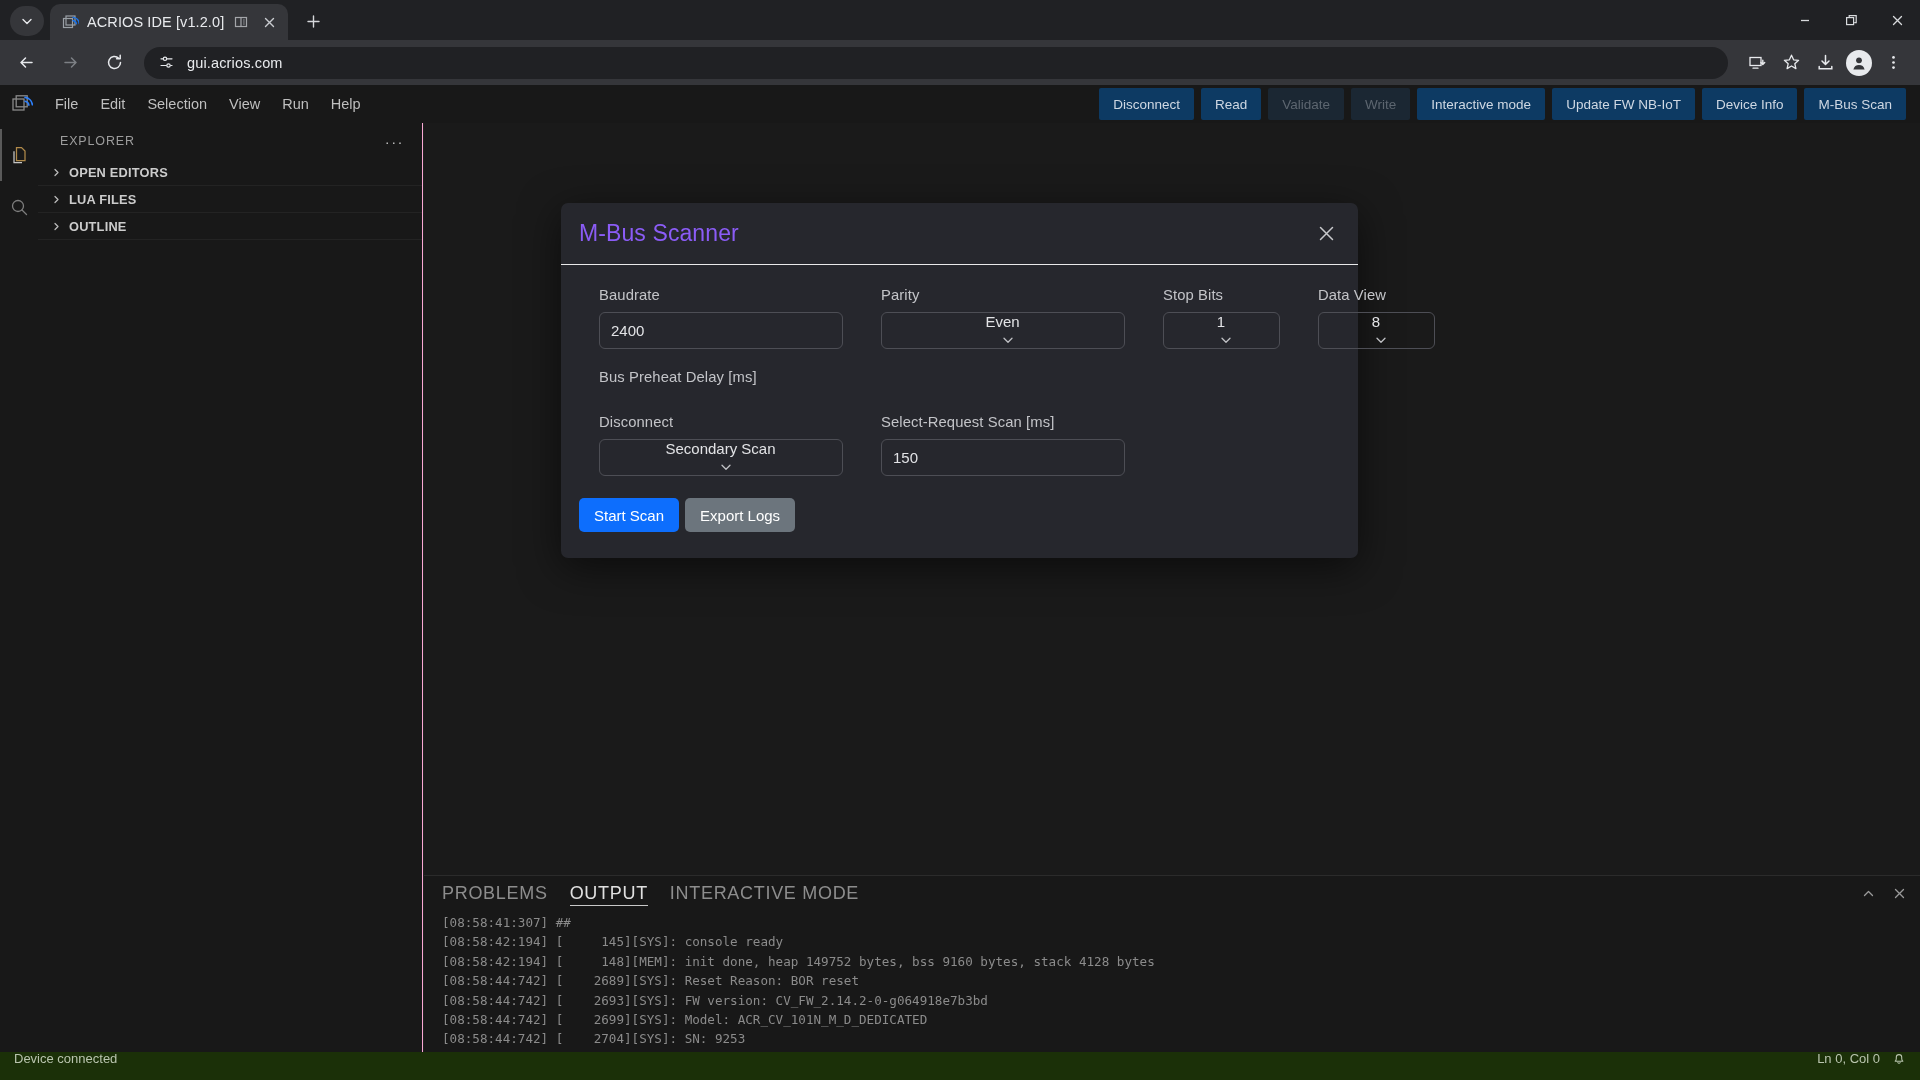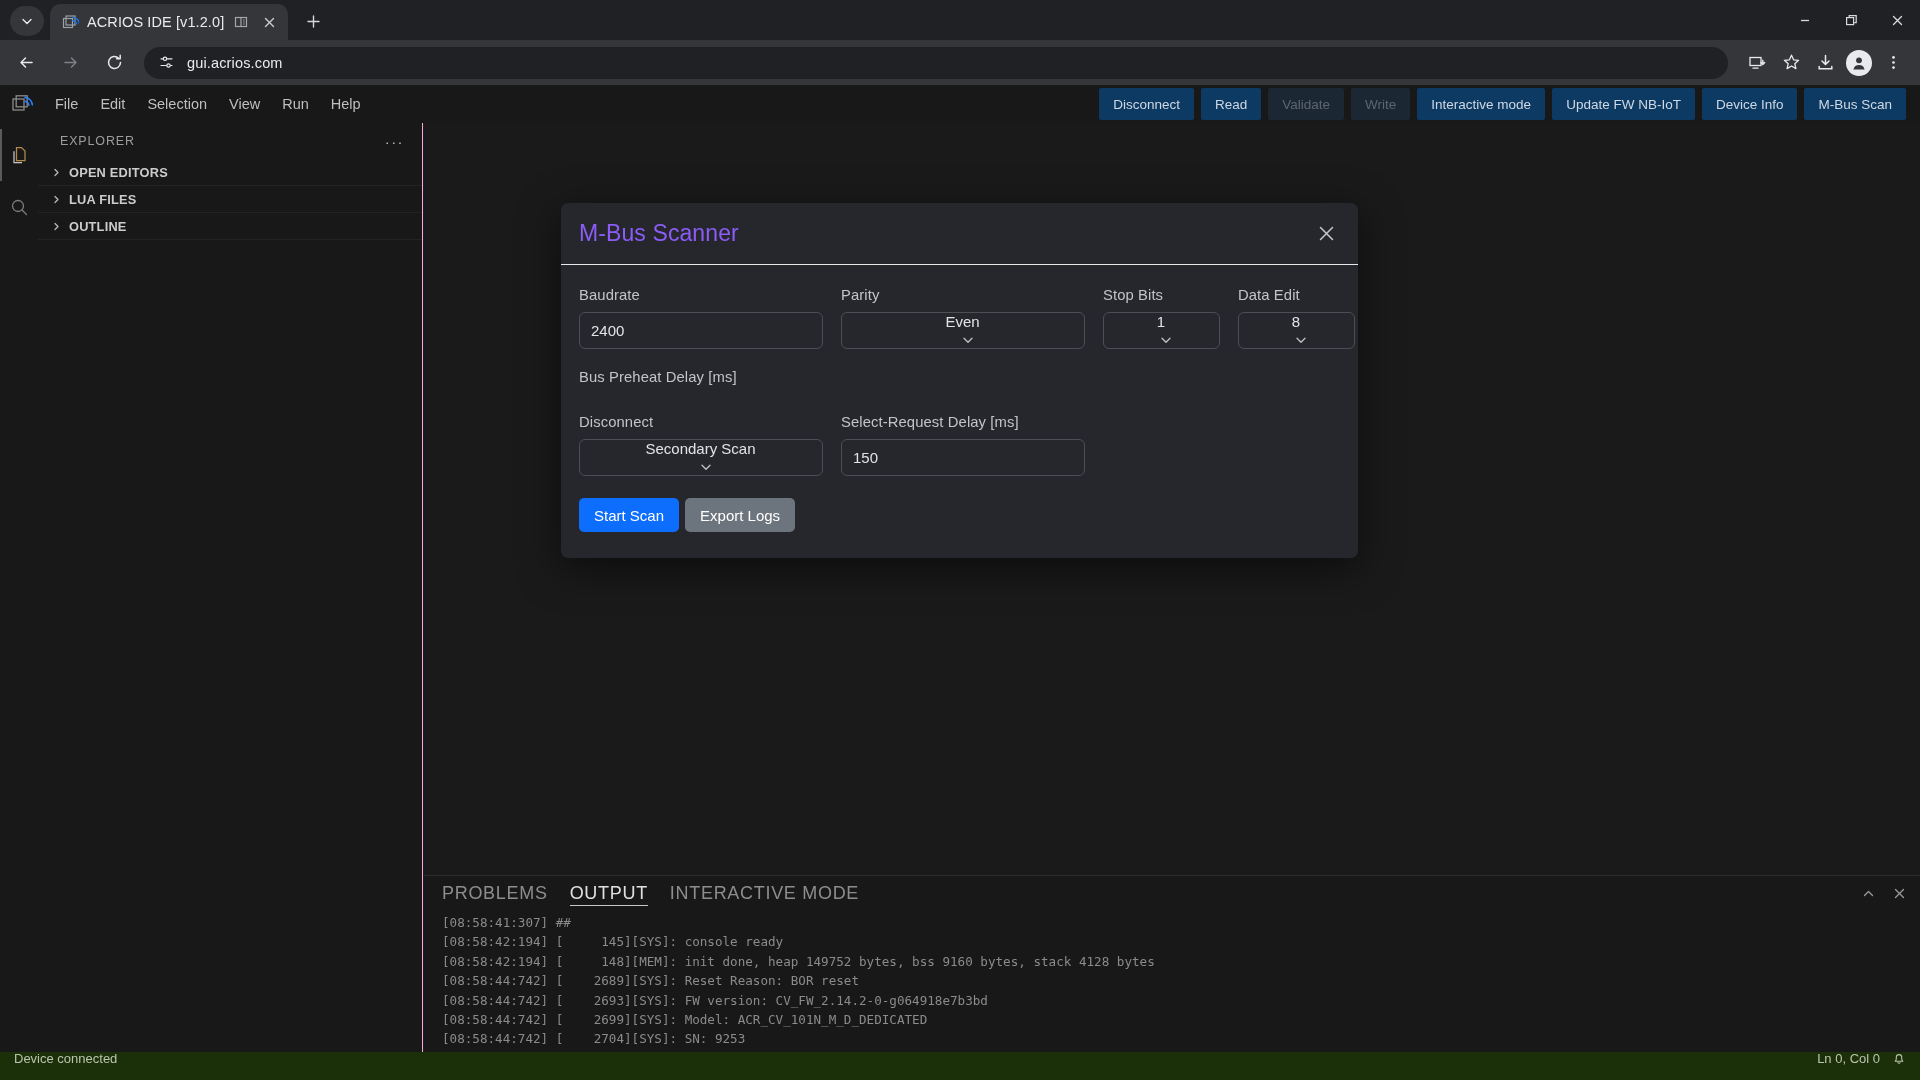--- a/index.html
+++ b/index.html
@@ -200,21 +200,21 @@
     position: relative;
   }
   .modal-title { color: #8b5cf6; font-size: 23px; letter-spacing: .1px; }
   .modal-close {
     position: absolute; right: 16px; top: 14px;
     width: 32px; height: 32px; display: flex;
     align-items: center; justify-content: center; color: #c8c9cc;
   }
   .modal-body { padding: 22px 18px 26px 18px; }
   .field-row { display: flex; gap: 18px; margin-bottom: 20px; }
-  .field { display: flex; flex-direction: column; }
+  .field { display: flex; flex-direction: column; margin-left: 20px; }
   .fld-label {
     color: #c3c4c8; font-size: 14.8px; margin-bottom: 9px; letter-spacing: .1px;
   }
   .fld-input, .fld-select {
     height: 37px; background: transparent; border: 1px solid #4d4e55;
     border-radius: 6px; color: #e2e3e6; font-size: 15px;
     padding: 0 11px; display: flex; align-items: center;
     font-family: "Liberation Sans", sans-serif; position: relative;
   }
   .fld-select { justify-content: space-between; padding-right: 12px; flex-direction: column; }
@@ -514,21 +514,21 @@
           <div class="fld-select w-stop">
             <span>1</span>
             <span class="sel-chev">
               <svg width="12" height="12" viewBox="0 0 12 12" fill="none">
                   <path d="M2 4.2L6 8.2L10 4.2" stroke="currentColor" stroke-width="1.3" stroke-linecap="round" stroke-linejoin="round"></path>
                 </svg>
             </span>
           </div>
         </div>
         <div class="field">
-          <span class="fld-label">Data Edit</span>
+          <span class="fld-label">Data View</span>
           <div class="fld-select w-data">
             <span>8</span>
             <span class="sel-chev">
               <svg width="12" height="12" viewBox="0 0 12 12" fill="none">
                   <path d="M2 4.2L6 8.2L10 4.2" stroke="currentColor" stroke-width="1.3" stroke-linecap="round" stroke-linejoin="round"></path>
                 </svg>
             </span>
           </div>
         </div>
       </div>
@@ -545,21 +545,21 @@
           <div class="fld-select w-addr">
             <span>Secondary Scan</span>
             <span class="sel-chev">
               <svg width="12" height="12" viewBox="0 0 12 12" fill="none">
                   <path d="M2 4.2L6 8.2L10 4.2" stroke="currentColor" stroke-width="1.3" stroke-linecap="round" stroke-linejoin="round"></path>
                 </svg>
             </span>
           </div>
         </div>
         <div class="field">
-          <span class="fld-label">Select-Request Delay [ms]</span>
+          <span class="fld-label">Select-Request Scan [ms]</span>
           <div class="fld-input w-seldelay">150</div>
         </div>
       </div>
 
       <div class="btn-row">
         <button class="btn btn-primary">Start Scan</button>
         <button class="btn btn-secondary">Export Logs</button>
       </div>
     </div>
   </div>

